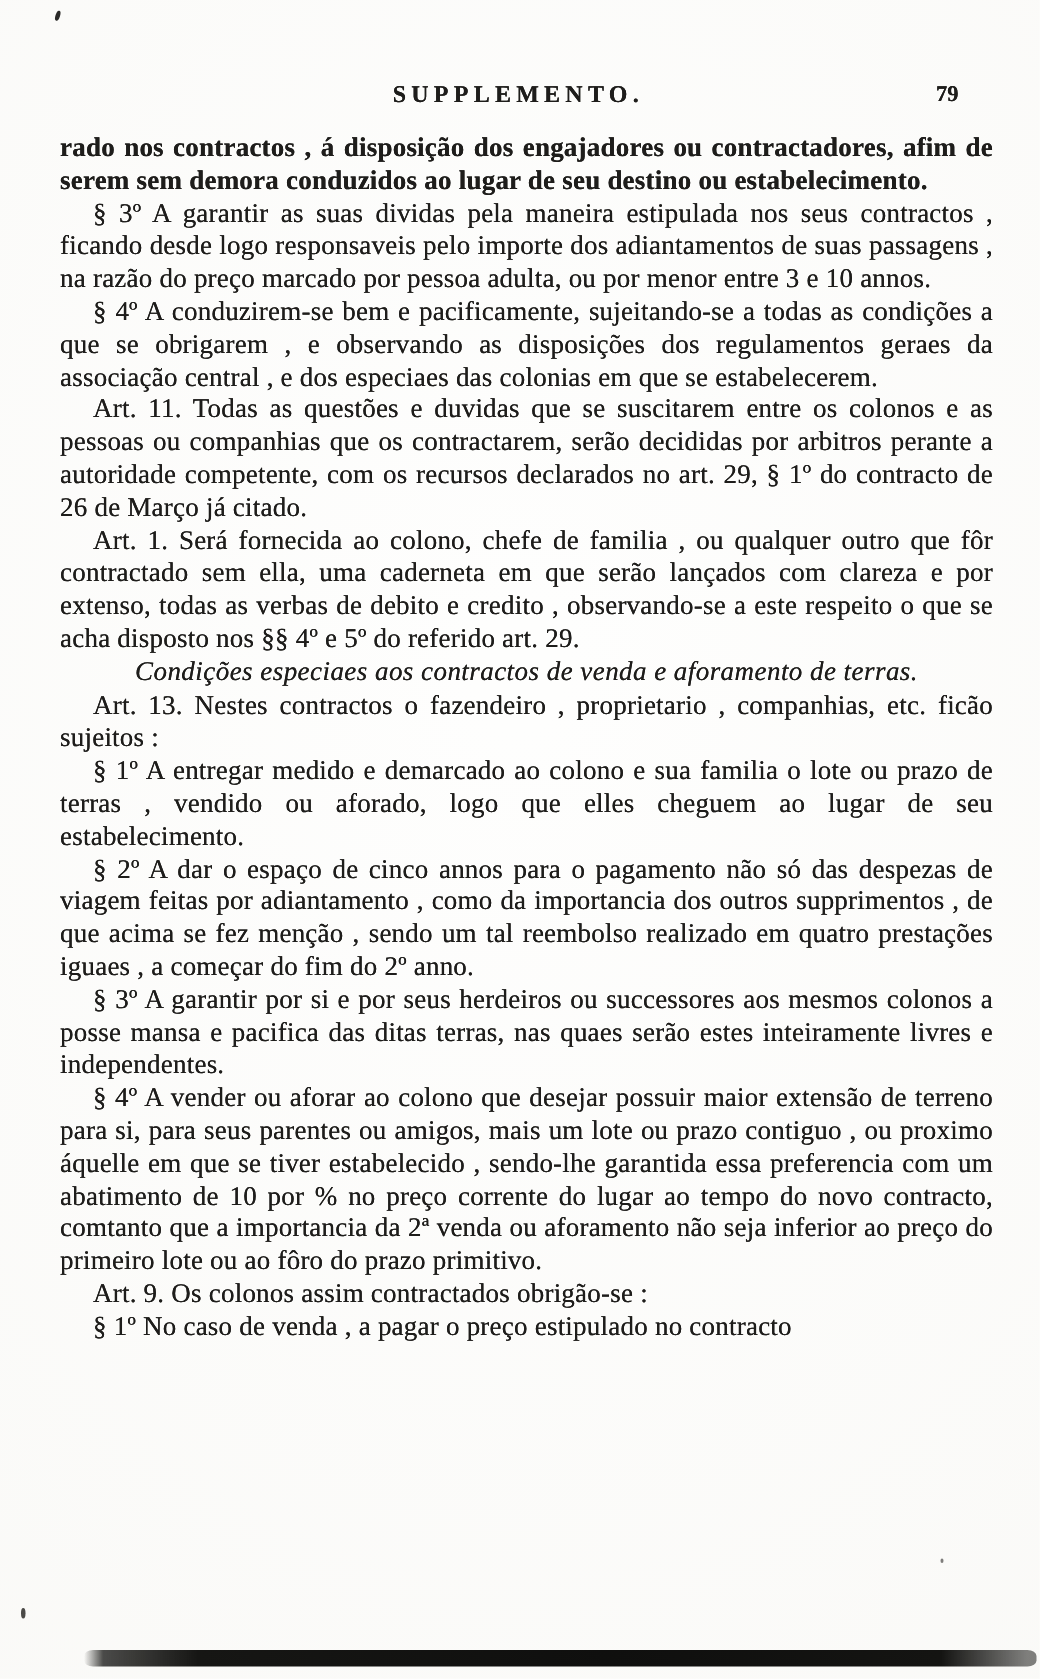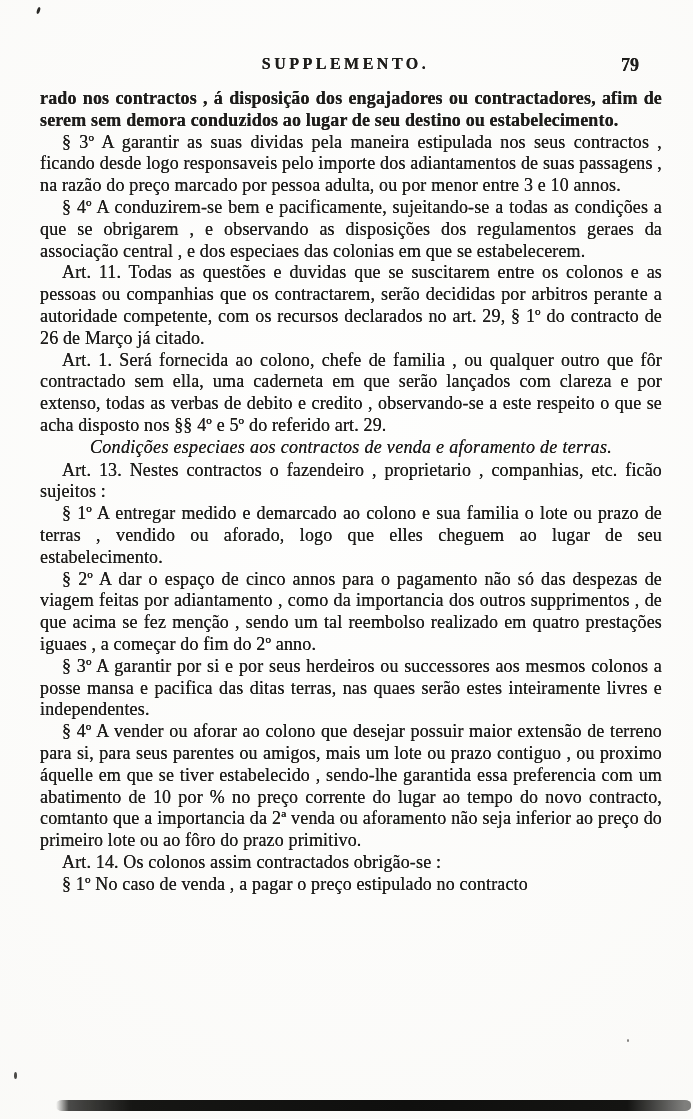--- a/index.html
+++ b/index.html
@@ -36,21 +36,21 @@
     text-align: center;
     font-weight: 700;
     font-size: 16px;
     letter-spacing: 3.5px;
     text-shadow: 0 0 0.4px currentColor;
   }
   .page-number {
     position: absolute;
     right: 12px; top: 0;
     font-weight: 700;
-    font-size: 18px;
+    font-size: 15px;
     text-shadow: 0 0 0.3px currentColor;
   }
   .body {
     position: absolute;
     top: 88px; left: 40px;
     width: 622px;
     text-align: justify;
     font-size: 18px;
     line-height: 21.8px;
     letter-spacing: 0.15px;
@@ -119,21 +119,21 @@
     <p>Art. 11. Todas as questões e duvidas que se suscitarem entre os colonos e as pessoas ou companhias que os contractarem, serão decididas por arbitros perante a autoridade competente, com os recursos declarados no art. 29, § 1º do contracto de 26 de Março já citado.</p>
     <p>Art. 1. Será fornecida ao colono, chefe de familia , ou qualquer outro que fôr contractado sem ella, uma caderneta em que serão lançados com clareza e por extenso, todas as verbas de debito e credito , observando-se a este respeito o que se acha disposto nos §§ 4º e 5º do referido art. 29.</p>
 
     <p class="chapter-subtitle">Condições especiaes aos contractos de venda e aforamento de terras.</p>
 
     <p>Art. 13. Nestes contractos o fazendeiro , proprietario , companhias, etc. ficão sujeitos :</p>
     <p>§ 1º A entregar medido e demarcado ao colono e sua familia o lote ou prazo de terras , vendido ou aforado, logo que elles cheguem ao lugar de seu estabelecimento.</p>
     <p>§ 2º A dar o espaço de cinco annos para o pagamento não só das despezas de viagem feitas por adiantamento , como da importancia dos outros supprimentos , de que acima se fez menção , sendo um tal reembolso realizado em quatro prestações iguaes , a começar do fim do 2º anno.</p>
     <p>§ 3º A garantir por si e por seus herdeiros ou successores aos mesmos colonos a posse mansa e pacifica das ditas terras, nas quaes serão estes inteiramente livres e independentes.</p>
     <p>§ 4º A vender ou aforar ao colono que desejar possuir maior extensão de terreno para si, para seus parentes ou amigos, mais um lote ou prazo contiguo , ou proximo áquelle em que se tiver estabelecido , sendo-lhe garantida essa preferencia com um abatimento de 10 por % no preço corrente do lugar ao tempo do novo contracto, comtanto que a importancia da 2ª venda ou aforamento não seja inferior ao preço do primeiro lote ou ao fôro do prazo primitivo.</p>
-    <p>Art. 14. Os colonos assim contractados obrigão-se :</p>
+    <p>Art. 9. Os colonos assim contractados obrigão-se :</p>
     <p>§ 1º No caso de venda , a pagar o preço estipulado no contracto</p>
   </main>
 
   <span class="speck s2"></span>
   <span class="speck s3"></span>
 
   <div class="bottom-shadow"></div>
 
 </div>
 

